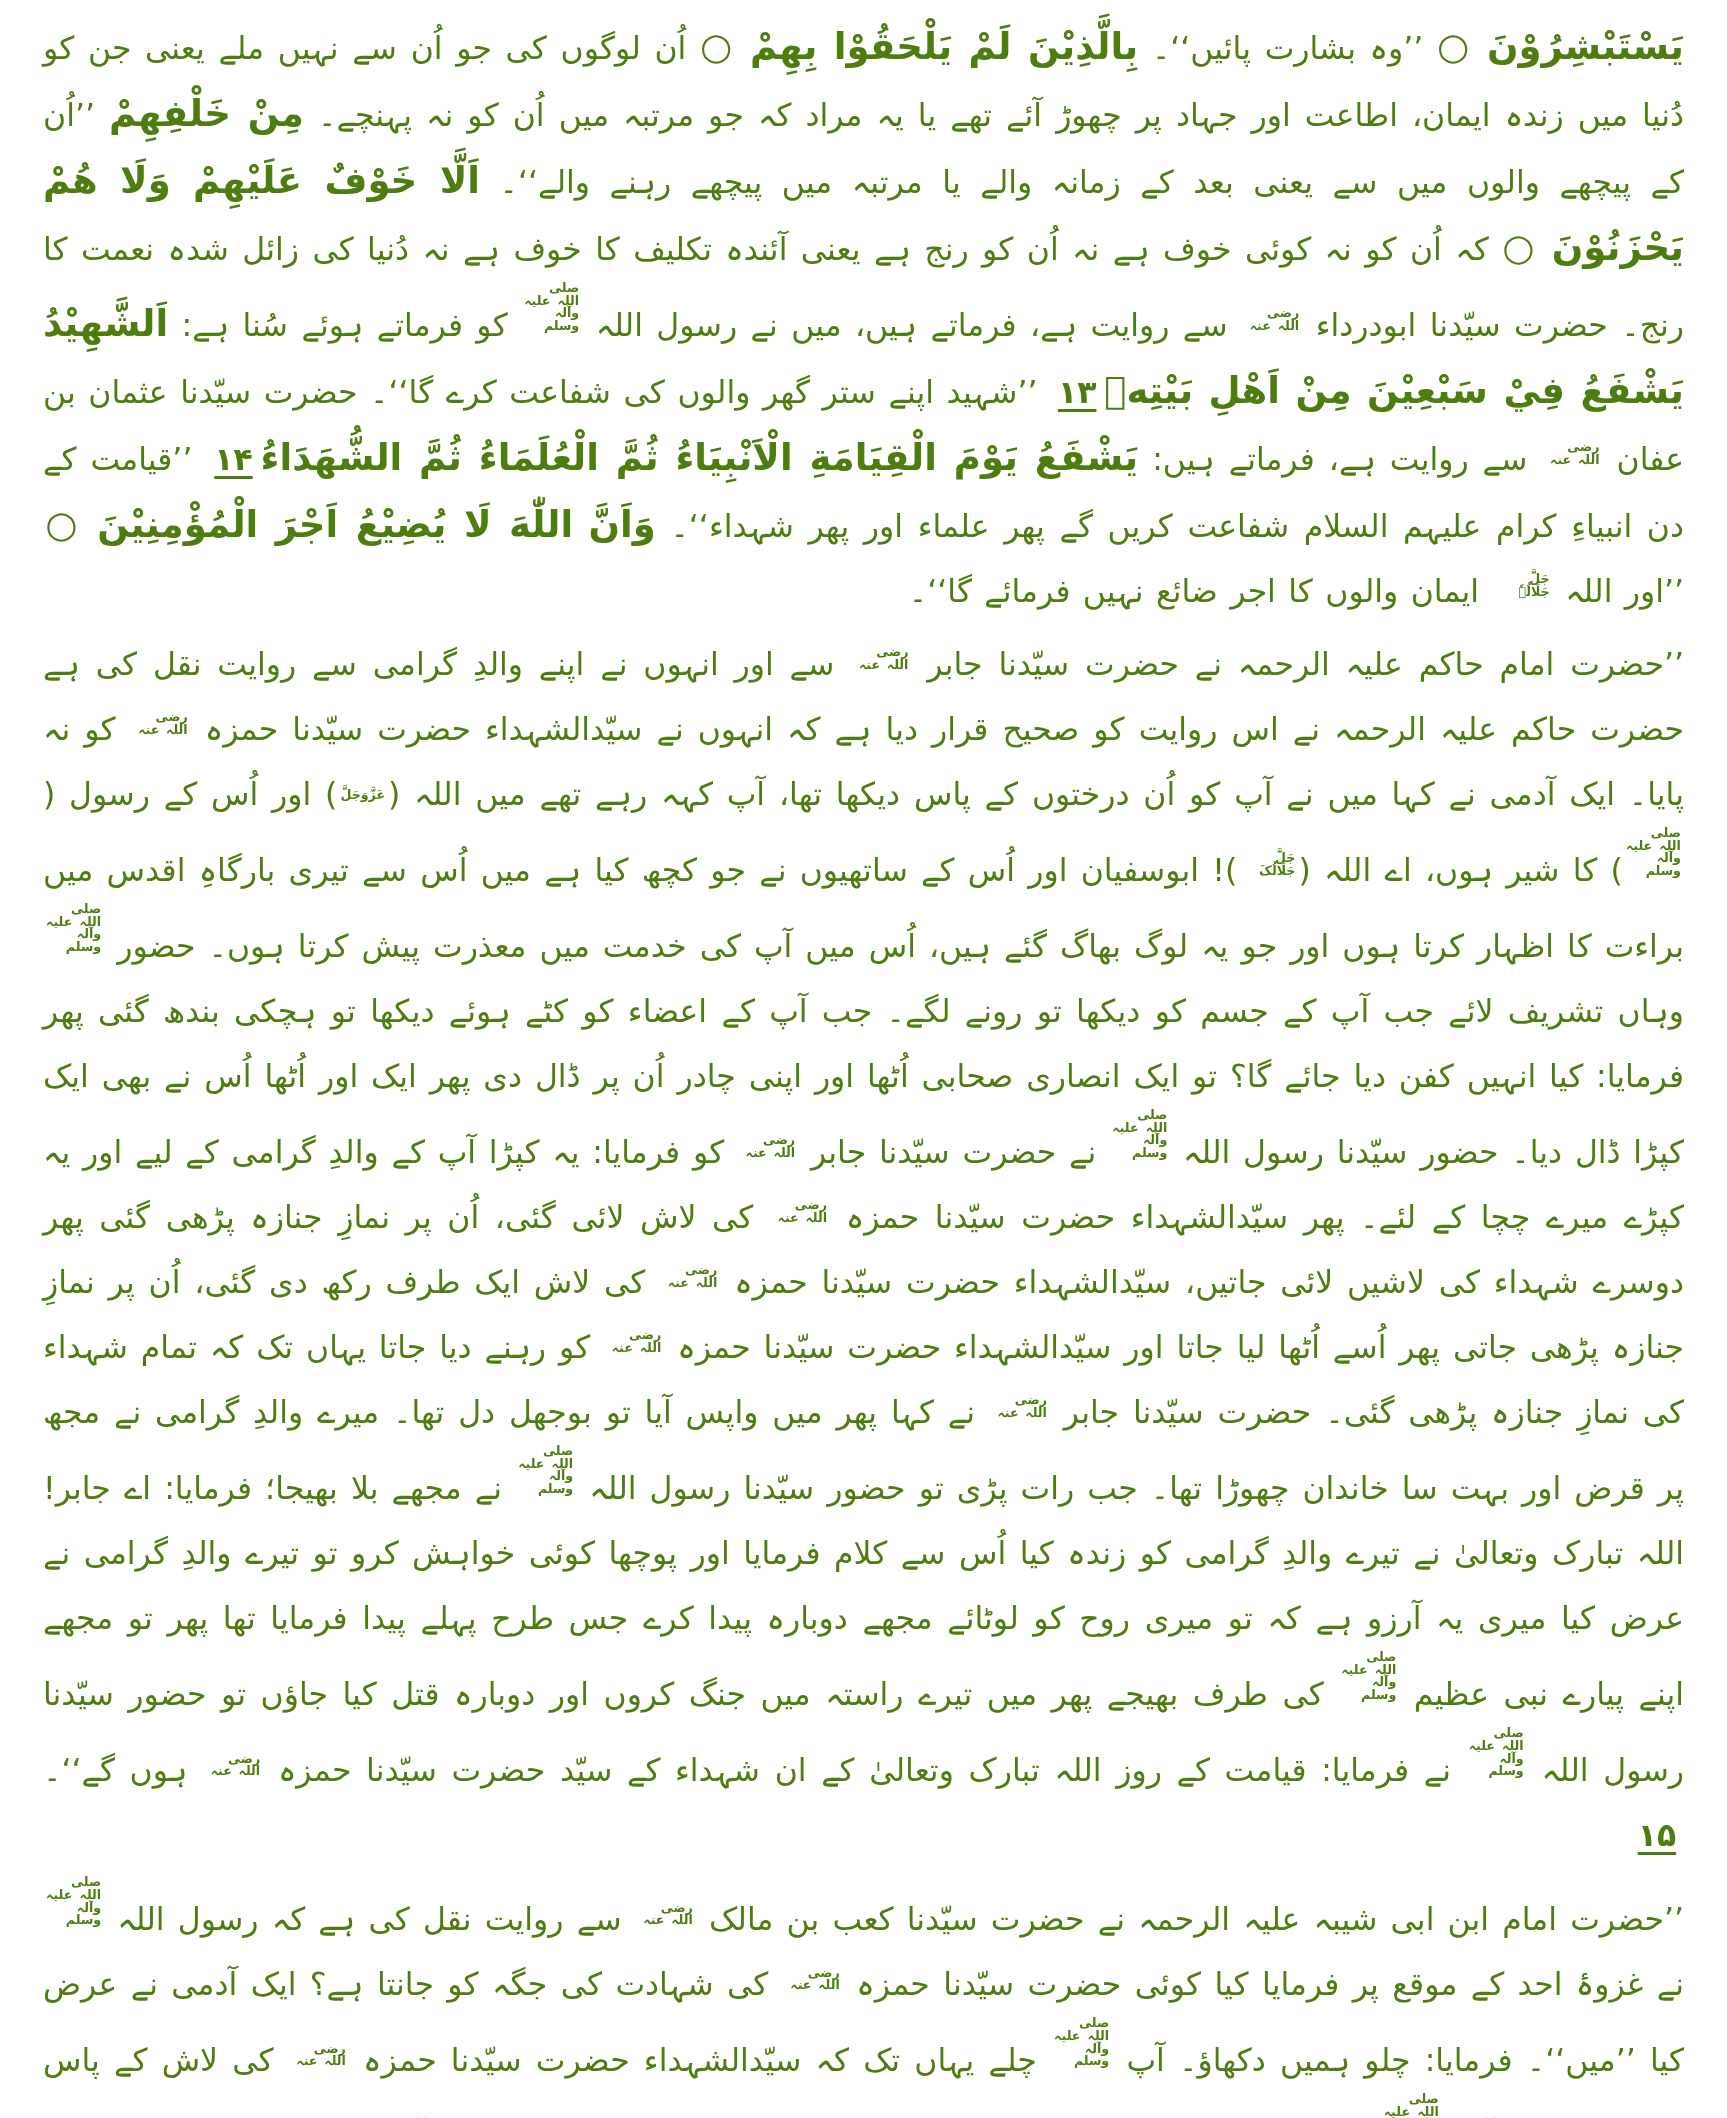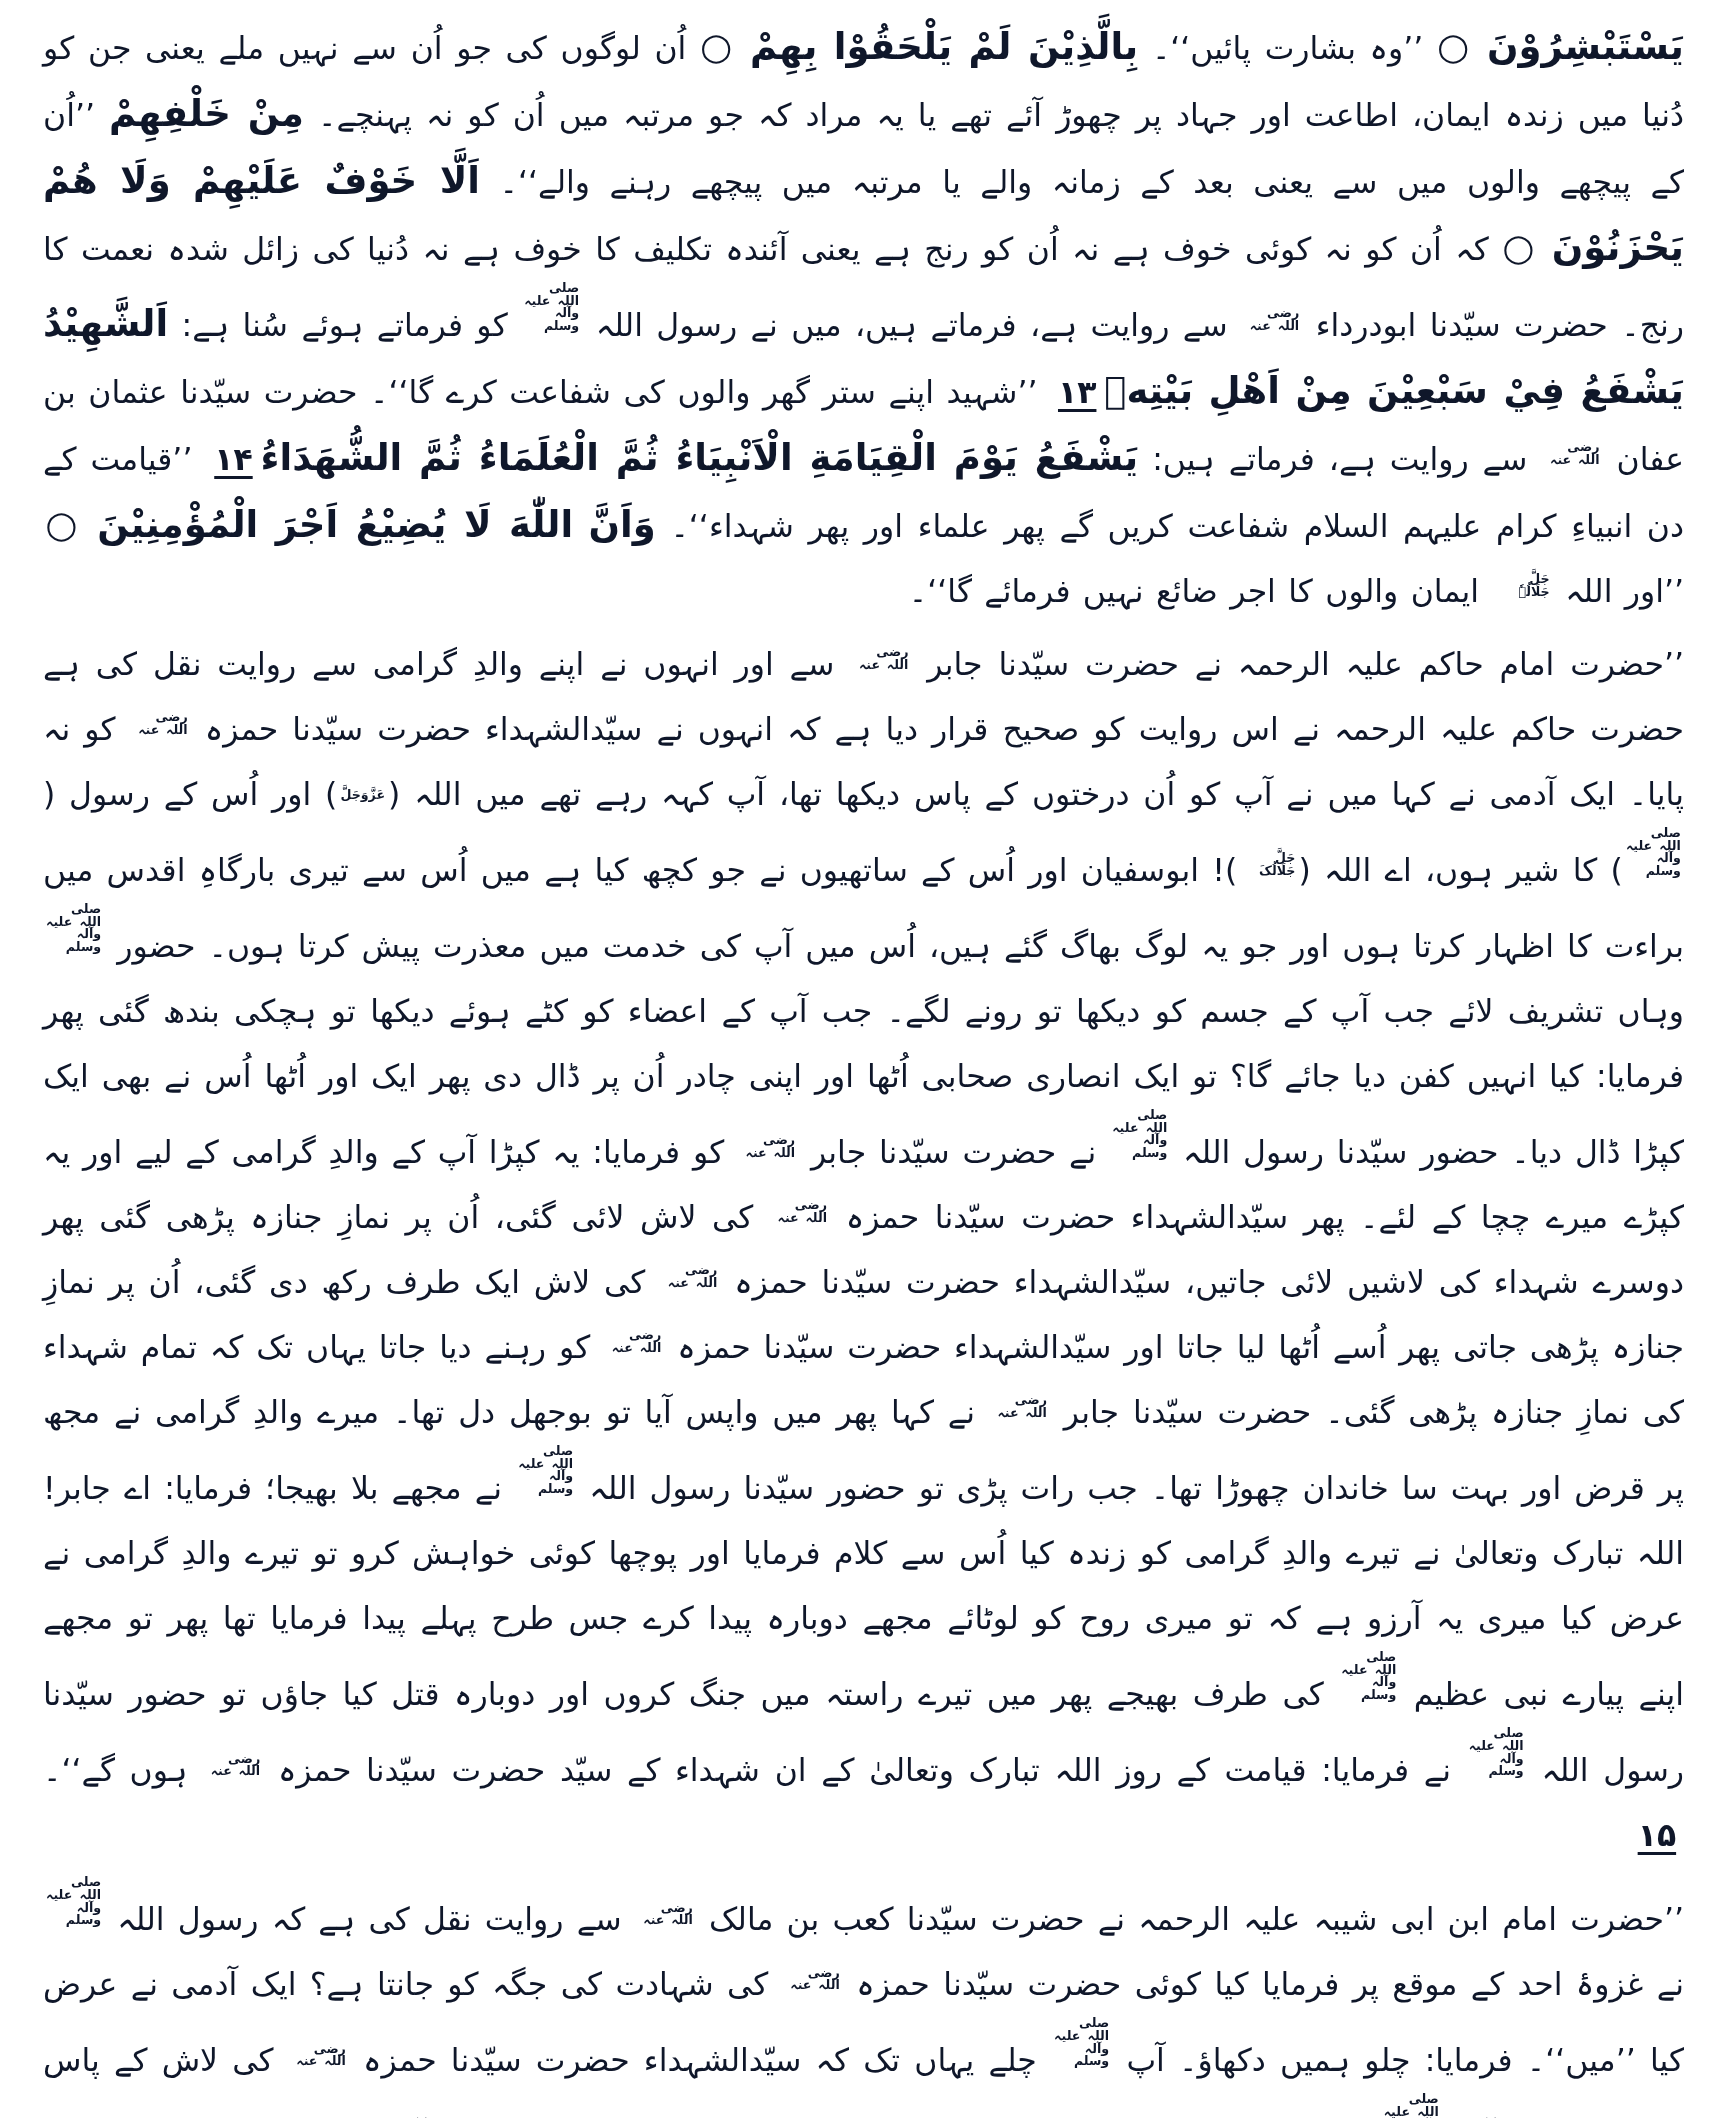--- a/index.html
+++ b/index.html
@@ -1,18 +1,18 @@
 <!DOCTYPE html>
 <html dir="rtl" lang="ur" style="font-size:12.6px"><head>
 <meta charset="utf-8">
 <style>
   html,body{margin:0;padding:0;background:#e8e8e8;}
   .page{
     width:1727px;height:2119px;box-sizing:border-box;
-    background:#ffffff;color:#0f172a;
+    background:#ffffff;color:#4d7c0f;
     padding:14px 43px 20.5px 43px;
     display:flex;flex-direction:column;
     overflow:hidden;
     font-family:"DejaVu Sans",sans-serif;
     direction:rtl;
   }
   .body-text{flex:1 1 auto;}
   .para{
     margin:0;
     font-size:31.5px;

